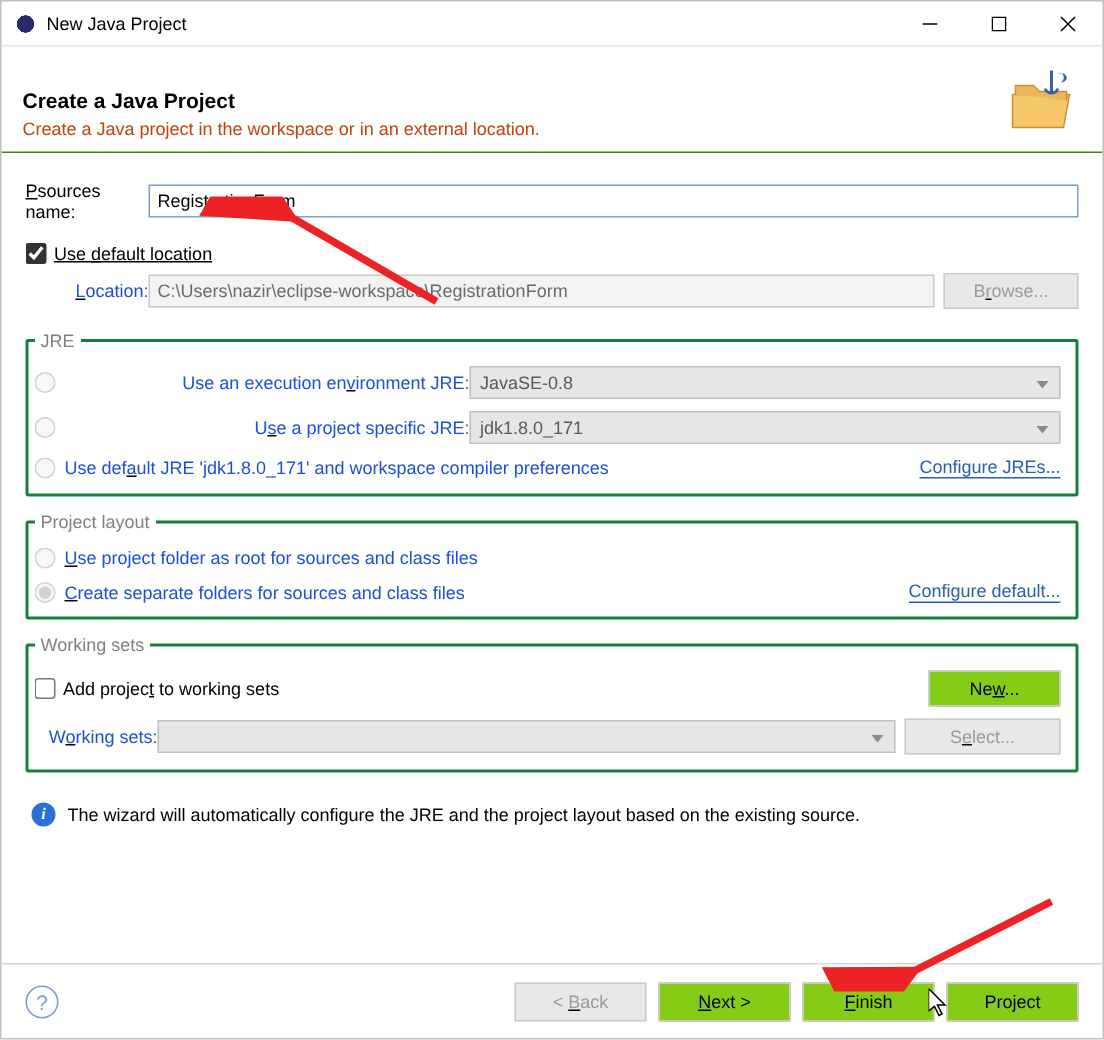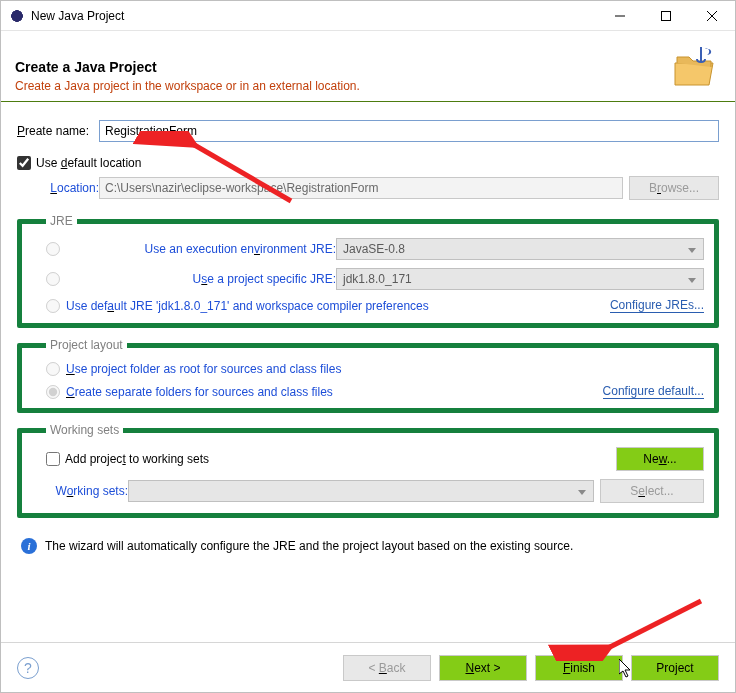--- a/index.html
+++ b/index.html
@@ -18,21 +18,21 @@
   .row { display:flex; align-items:center; margin-bottom:10px;}
   .label-underline { text-decoration: underline; text-decoration-color:#000;}
   .field-label { width:82px; font-size:12px;}
   input[type=text].txt { flex:1; height:22px; border:1px solid #7a9fcf; padding:0 5px; font-size:12px; outline:none;}
   .chk { width:14px; height:14px; margin:0 5px 0 0; accent-color:#333;}
   .disabled-txt { color:#1d4ed8;text-align:right;}
   .loc-input{ flex:1; height:22px; border:1px solid #c8c8c8; background:#f3f3f3; color:#6a6a6a; padding:0 5px; font-size:12px;}
   .btn { height:24px; border:1px solid #c9c9c9; background:#e8e8e8; font-size:12px; padding:0 14px; }
   .btn[disabled]{ color:#9a9a9a;}
   .btn.enabled{ background:#84cc16; color:#000;}
-  fieldset.group { border:5px solid #15803d; border-radius:2px; margin:4px 0 10px 0; padding:10px 10px 8px 24px;}
+  fieldset.group { border:2px solid #15803d; border-radius:2px; margin:4px 0 10px 0; padding:10px 10px 8px 4px;}
   fieldset.group legend{ font-size:12px; padding:0 4px; color:#808080;}
   .radio-row{ display:flex; align-items:center; margin-bottom:8px;}
   input[type=radio]{ width:14px;height:14px;margin:0 6px 0 0; accent-color:#888;}
   .combo { flex:1; height:22px; border:1px solid #c0c0c0; background:#e6e6e6; color:#5a5a5a; font-size:12px; padding:0 22px 0 6px; position:relative; display:flex; align-items:center;}
   .combo::after{content:""; position:absolute; right:7px; top:9px; border-left:4px solid transparent;border-right:4px solid transparent;border-top:5px solid #8a8a8a;}
   .link{ color:#2a5db0; font-size:12px; text-decoration:none; border-bottom:1px solid #2a5db0;}
   .right{ margin-left:auto;}
   .info-row{ display:flex; align-items:center; gap:8px; padding:10px 4px 4px 4px;}
   .info-icon{width:16px;height:16px;border-radius:50%;background:#2a70d8;display:flex;align-items:center;justify-content:center;color:#fff;font-style:italic;font-family:Georgia,serif;font-size:11px;font-weight:bold;}
   .footer{ position:absolute; bottom:0; left:0; right:0; border-top:1px solid #d6d6d6; height:50px; display:flex; align-items:center; padding:0 16px;}
@@ -75,25 +75,25 @@
     <path d="M4 18 L4 40 L38 40 L42 18 Z" fill="#f5c76a" stroke="#c8932e"></path>
     <path d="M6 18 L6 12 L18 12 L22 16 L40 16 L40 22" fill="#e8b85a" stroke="#c8932e"></path>
     <path d="M34 4 C38 2 40 8 36 10 C40 10 42 6 38 4" fill="#3a5fb5"></path>
     <path d="M30 2 L30 18 M26 14 C26 18 34 18 34 14" stroke="#3a5fb5" stroke-width="2" fill="none"></path>
   </svg>
 </div>
 
 <div class="content">
 
   <div class="row">
-    <span class="field-label"><span class="label-underline">P</span><span>reate name:</span></span>
+    <span class="field-label"><span class="label-underline">P</span><span>sources name:</span></span>
     <input type="text" class="txt" value="RegistrationForm" style="">
   </div>
 
-  <div class="row" style="margin-top:14px;margin-bottom:6px;">
+  <div class="row" style="margin-top:14px;margin-bottom:6px;text-decoration:underline;">
     <input type="checkbox" class="chk" checked="" style="">
     <span><span>Use </span><span class="label-underline">d</span><span>efault location</span></span>
   </div>
 
   <div class="row" style="margin-bottom:14px;">
     <span class="field-label disabled-txt"><span class="label-underline">L</span>ocation:</span>
     <input type="text" class="loc-input" disabled="" value="C:\Users\nazir\eclipse-workspace\RegistrationForm" style="">
     <button class="btn" disabled="" style="width:90px;margin-left:6px;"><span>B</span><span class="label-underline">r</span><span>owse...</span></button>
   </div>
 

